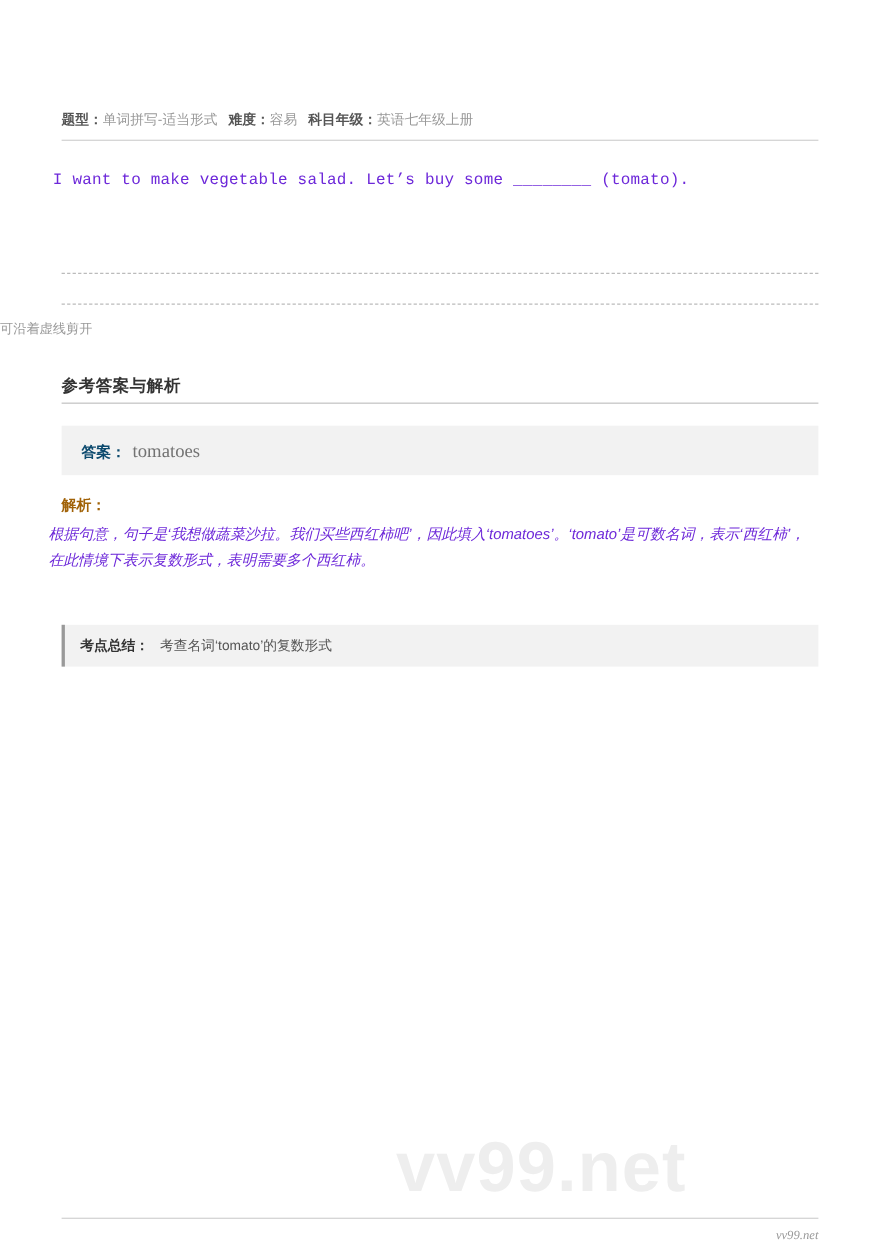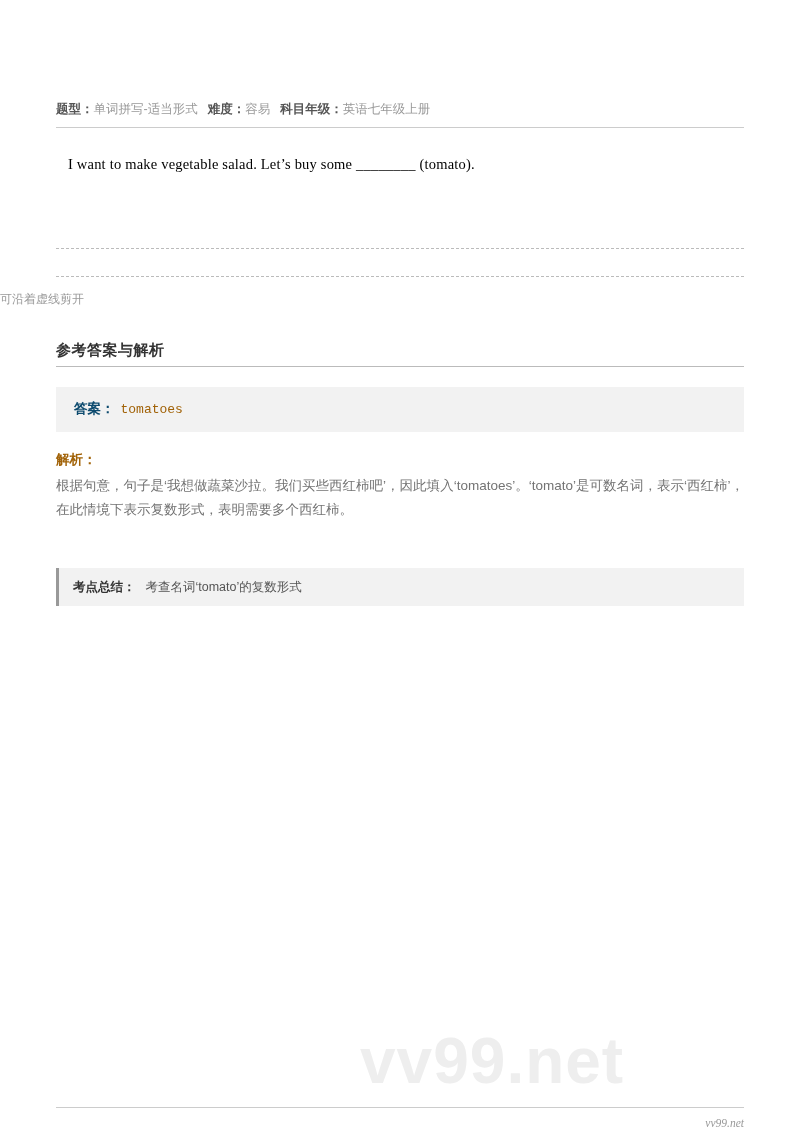--- a/index.html
+++ b/index.html
@@ -51,26 +51,26 @@
     left: 56px;
     top: 88px;
     width: 688px;
     height: 1px;
     background: #cccccc;
   }
 
   
   .question {
     position: absolute;
-    left: 68px;
+    left: 48px;
     top: 112px;
     width: 688px;
-    font-family: Liberation Serif, serif;
+    font-family: Liberation Mono, monospace;
     font-size: 14.5px;
-    color: #000000;
+    color: #6d28d9;
     letter-spacing: 0.2px;
     line-height: 26px;
   }
 
   
   .dashed {
     position: absolute;
     left: 56px;
     width: 688px;
     border-top: 1px dashed #bbbbbb;
@@ -122,45 +122,46 @@
     left: 18px;
     top: 13px;
     font-size: 13.5px;
     white-space: nowrap;
   }
   .answer-label {
     font-weight: bold;
     color: #0c4a6e;
   }
   .answer-value {
-    font-family: Liberation Mono, monospace;
-    font-size: 13px;
-    color: #a16207;
+    font-family: Liberation Serif, serif;
+    font-size: 17px;
+    color: #737373;
     margin-left: 6px;
   }
 
   
   .analysis-label {
     position: absolute;
     left: 56px;
     top: 412px;
     font-size: 13.5px;
     font-weight: bold;
     color: #a16207;
     text-align: center;
   }
   .analysis-body {
     position: absolute;
-    left: 56px;
+    left: 44px;
     top: 435px;
     width: 688px;
     font-size: 13.5px;
     line-height: 24px;
-    color: #737373;
+    color: #6d28d9;
     text-align: justify;
+    font-style: italic;
   }
 
   
   .keypoint {
     position: absolute;
     left: 56px;
     top: 529px;
     width: 688px;
     height: 38px;
     background: #f2f2f2;

